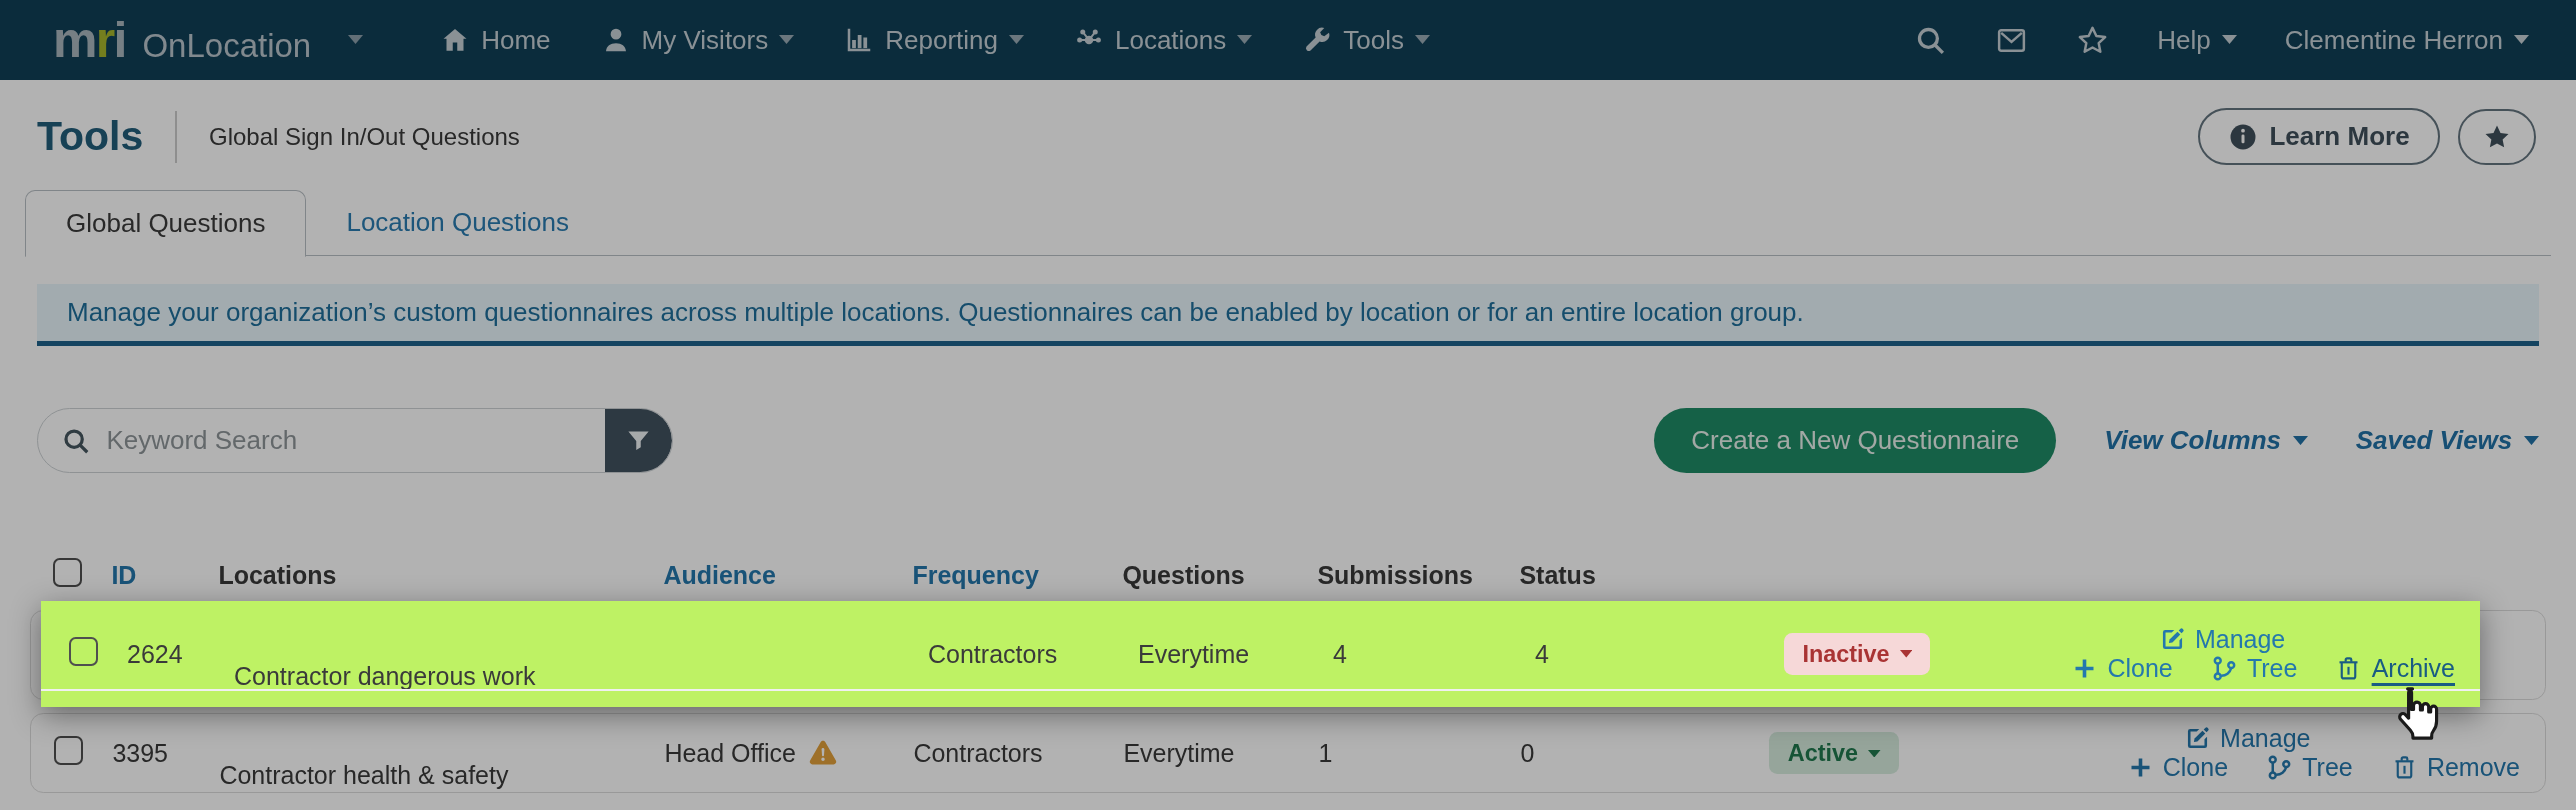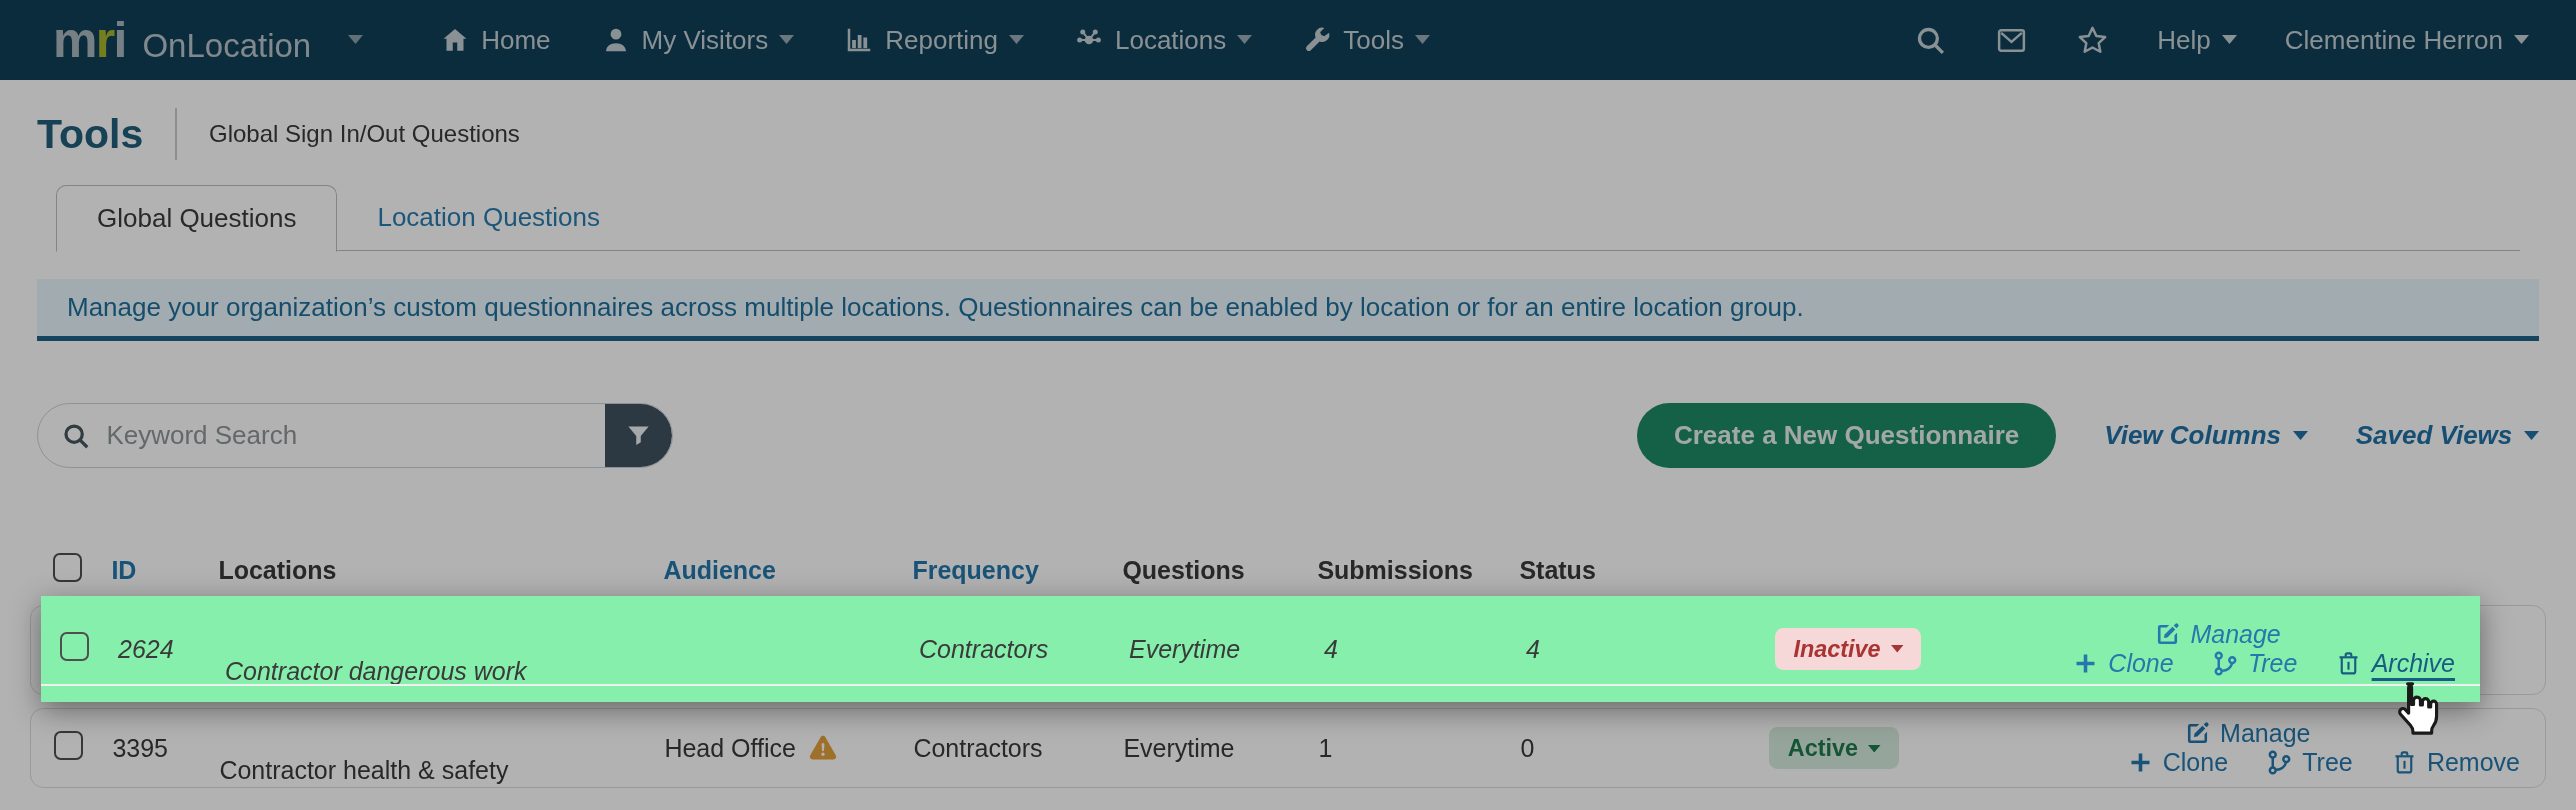--- a/index.html
+++ b/index.html
@@ -34,21 +34,21 @@
   .page-title { font-size:41px; font-weight:bold; color:#215d7a; }
   .title-divider { width:1.7px; height:52px; background:#cccccc; margin:0 32px; }
   .page-subtitle { font-size:24px; color:#3a3a3a; }
   .title-actions { margin-left:auto; display:flex; align-items:center; gap:18.4px; }
   .pill-btn { display:flex; align-items:center; gap:11.7px; border:2.5px solid #64747f; border-radius:37px;
               padding:11px 28px; font-size:26px; font-weight:bold; color:#40505b; background:transparent; cursor:pointer; }
   .pill-btn .ic svg { width:30px; height:30px; }
   .fav-btn { padding:11px 22px; }
 
   
-  .tabs { margin:5px 56px 0; border-bottom:1.7px solid #b8bfc4; display:flex; align-items:flex-end; height:68px; }
+  .tabs { margin:5px 25px 0; border-bottom:1.7px solid #b8bfc4; display:flex; align-items:flex-end; height:68px; }
   .tab { font-size:26px; padding:0 40px; line-height:65px; cursor:pointer; }
   .tab.active { background:#fff; border:1.7px solid #b8bfc4; border-bottom:1.7px solid #fff; border-radius:10px 10px 0 0;
                 color:#3c3c3c; position:relative; top:1.7px; }
   .tab.inactive { color:#2a7cb0; }
 
   
   .banner { margin:28px 37px 0; background:#e9f5fb; border-bottom:5.8px solid #1f628b;
             padding:13px 30px; font-size:26px; color:#1f6f9b; }
 
   
@@ -57,37 +57,37 @@
                  display:flex; align-items:center; overflow:hidden; }
   .search-wrap .ic { color:#46565f; margin:0 15px 0 23.4px; }
   .search-wrap .ic svg { width:30px; height:30px; }
   .search-input { border:none; outline:none; flex:1; font-size:26px; color:#444; font-family:inherit; background:transparent; }
   .search-input::placeholder { color:#8e9599; }
   .filter-btn { width:67px; height:65px; background:#41525f; border:none; border-radius:0 33px 33px 0;
                 display:flex; align-items:center; justify-content:center; color:#eef2f4; cursor:pointer; }
   .filter-btn svg { width:27px; height:27px; }
   .toolbar-right { margin-left:auto; display:flex; align-items:center; gap:48px; }
   .create-btn { background:#1f8b66; color:#e8f1ec; border:none; border-radius:33px; height:65px; padding:0 37px;
-                font-size:26px; font-weight:700; font-family:inherit; cursor:pointer; }
+                font-size:26px; font-weight:400; font-family:inherit; cursor:pointer; }
   .dd-link { display:flex; align-items:center; gap:11.7px; font-size:26px; font-weight:bold; color:#2272a6; cursor:pointer;font-style:italic; }
   .dd-link .caret { color:#2272a6; }
 
   
   .grid { display:grid; grid-template-columns:58px 107px 445px 249px 210px 195px 202px 249px 175px 1fr; align-items:center; }
   .thead { margin:80px 30px 0; padding-left:23.4px; height:45px; font-size:25px; font-weight:bold; }
   .th-sort { color:#2478ad; cursor:pointer; display:flex; align-items:center; gap:8.3px; }
   .th-plain { color:#3a3a3a; }
   .sort-arrow { font-weight:normal; }
   .checkbox { width:29px; height:29px; border:2.5px solid #4f4f4f; border-radius:6.7px; display:inline-block; background:transparent; cursor:pointer; }
 
   .rows-wrap { margin:11.7px 30px 0; position:relative; }
   .row-card { position:relative; height:90px; background:#fff; border:1.7px solid #dcdcdc; border-radius:13.3px; }
   .row-card.second { margin-top:13.3px; height:80px; padding-left:23.4px; font-size:25px; }
-  .spotlight { position:absolute; left:10px; right:65px; top:-10px; bottom:-8.3px; background:#86efac; z-index:60;
-               box-shadow:0 8.3px 28px rgba(0,0,0,0.42); padding-left:19px; font-size:25px;font-style:italic; }
+  .spotlight { position:absolute; left:10px; right:65px; top:-10px; bottom:-8.3px; background:#bef264; z-index:60;
+               box-shadow:0 8.3px 28px rgba(0,0,0,0.42); padding-left:28px; font-size:25px; }
   .spotlight::after { content:""; position:absolute; left:0; right:0; bottom:16.7px; height:1.7px; background:#f0f0f0; }
 
   .cell-name { white-space:nowrap; overflow:hidden;margin-top:45px; }
   .loc-cell { display:flex; align-items:center; gap:11.7px; white-space:nowrap; }
   .warn-ic svg { width:30px; height:30px; }
 
   .badge { display:inline-flex; align-items:center; gap:10px; padding:7.5px 18.4px; border-radius:8.3px;
            font-size:23.4px; font-weight:bold; cursor:pointer; }
   .badge .caret svg { width:12.5px; height:7.5px; }
   .badge.inactive { color:#a93434; background:#f6d8d8; }
@@ -220,20 +220,39 @@
           </svg>
         </span>
     </span>
   </div>
 </header>
 
 <div class="title-row">
   <h1 class="page-title">Tools</h1>
   <div class="title-divider"></div>
   <div class="page-subtitle">Global Sign In/Out Questions</div>
+  <div class="title-actions">
+    <button class="pill-btn">
+      <span class="ic">
+        <svg viewBox="0 0 24 24">
+            <circle cx="12" cy="12" r="10" fill="currentColor"></circle>
+            <rect x="10.8" y="10" width="2.4" height="7" rx="1.1" fill="#fff"></rect>
+            <circle cx="12" cy="6.9" r="1.5" fill="#fff"></circle>
+          </svg>
+      </span>
+      <span>Learn More</span>
+    </button>
+    <button class="pill-btn fav-btn">
+      <span class="ic">
+        <svg viewBox="0 0 24 24">
+            <path d="M12 2.8l2.8 5.9 6.4.8-4.7 4.4 1.2 6.3L12 17.1l-5.7 3.1 1.2-6.3L2.8 9.5l6.4-.8z" fill="currentColor"></path>
+          </svg>
+      </span>
+    </button>
+  </div>
 </div>
 
 <div class="tabs">
   <div class="tab active">Global Questions</div>
   <div class="tab inactive">Location Questions</div>
 </div>
 
 <div class="banner">Manage your organization’s custom questionnaires across multiple locations. Questionnaires can be enabled by location or for an entire location group.</div>
 
 <div class="toolbar">

